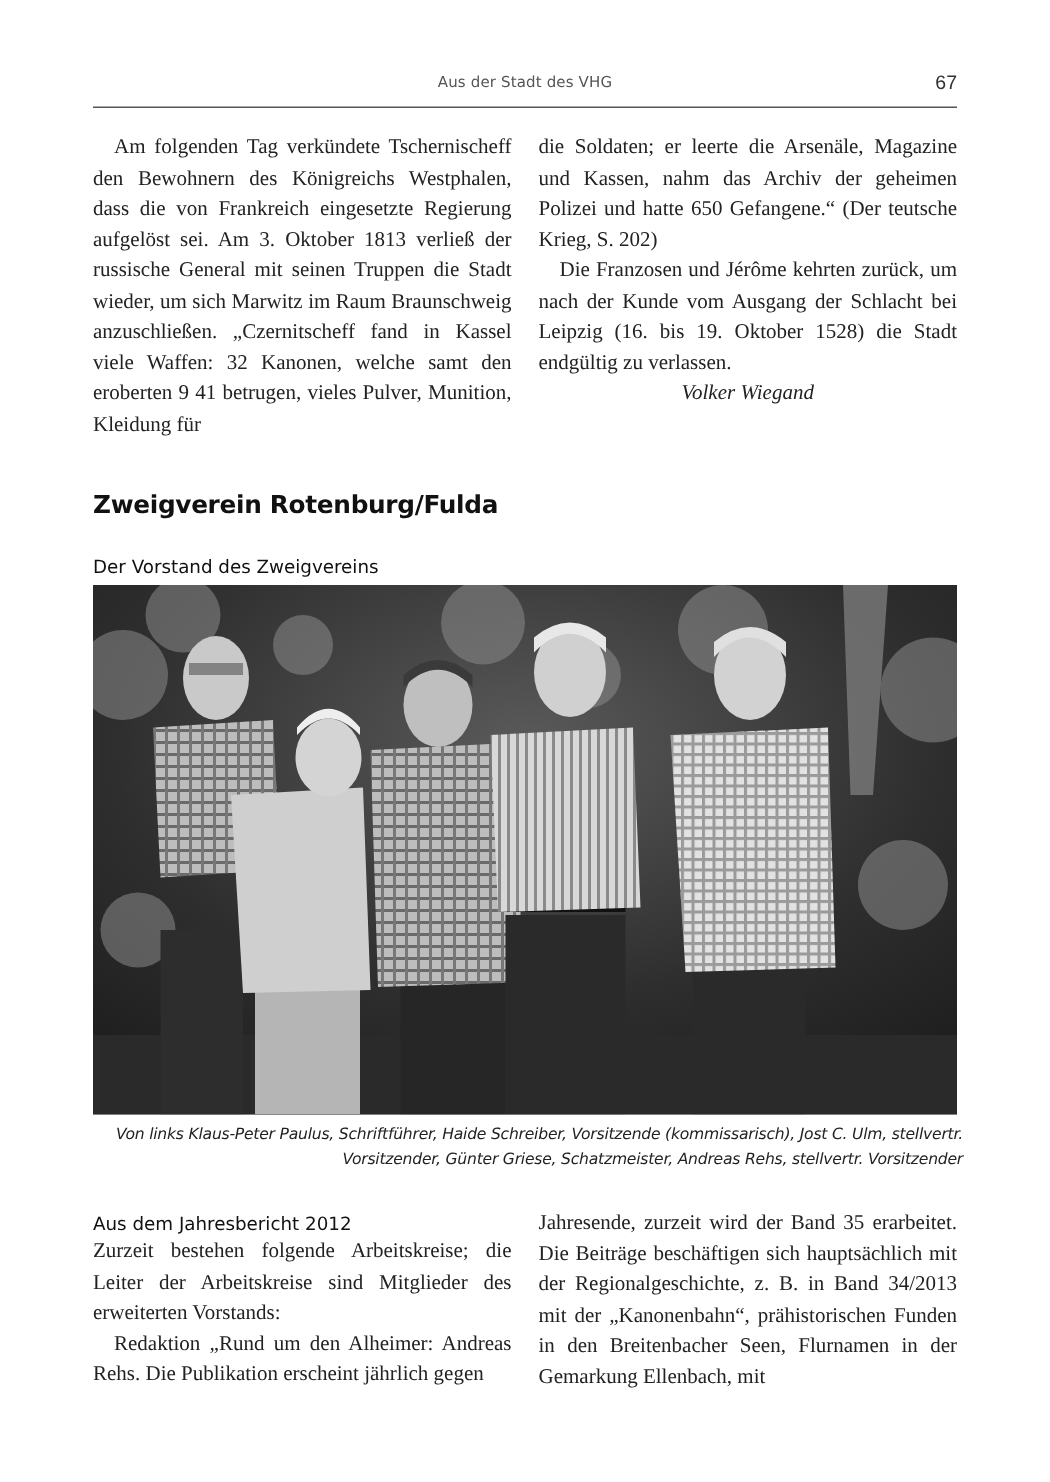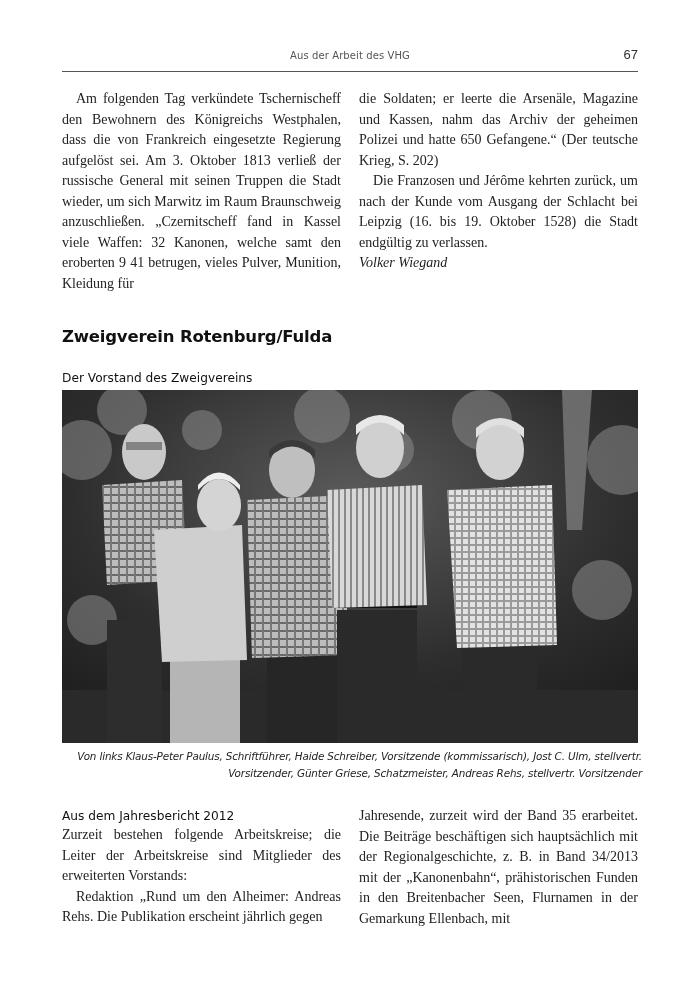--- a/index.html
+++ b/index.html
@@ -6,35 +6,35 @@
   body { width:700px; height:988px; position:relative; overflow:hidden; color:#222; }
   .header { position:absolute; left:62px; top:47px; width:576px; height:24px; border-bottom:1px solid #555; }
   .running-title { position:absolute; left:0; right:0; top:3px; text-align:center;
     font-family:"DejaVu Sans", sans-serif; font-size:10px; color:#555; letter-spacing:0.1px; }
   .page-number { position:absolute; right:0; top:0; font-family:Liberation Sans, sans-serif; font-size:13px; color:#333; }
 
   .col { position:absolute; width:279px; font-family:"Liberation Serif", serif; font-size:14px;
     line-height:20.5px; color:#222; text-align:justify; }
   .col p { margin:0; }
   .indent { text-indent:14px; }
-  .sig { text-align:left; font-style:italic; }
+  .sig { text-align:center; font-style:italic; }
 
   .section-title { position:absolute; left:62px; top:327px; font-family:"DejaVu Sans", sans-serif;
     font-size:16.5px; font-weight:bold; color:#111; letter-spacing:-0.2px; }
   .subhead { position:absolute; font-family:"DejaVu Sans", sans-serif; font-size:12.2px; color:#111; }
 
   .photo { position:absolute; left:62px; top:390px; width:576px; height:353px; overflow:hidden; background:#3a3a3a; }
   .caption { position:absolute; left:62px; top:748px; width:580px; font-family:"DejaVu Sans", sans-serif;
     font-style:italic; font-size:10.4px; line-height:17px; color:#222; letter-spacing:-0.15px;text-align:right; }
 </style>
 </head>
 <body>
 
 <div class="header">
-  <div class="running-title">Aus der Arbeit des VHG</div>
+  <div class="running-title">Aus der Stadt des VHG</div>
   <div class="page-number">67</div>
 </div>
 
 <div class="col" style="left:62px; top:89px;">
   <p class="indent">Am folgenden Tag verkündete Tschernischeff den Bewohnern des Königreichs Westphalen, dass die von Frankreich eingesetzte Regierung aufgelöst sei. Am 3. Oktober 1813 verließ der russische General mit seinen Truppen die Stadt wieder, um sich Marwitz im Raum Braunschweig anzuschließen. „Czernitscheff fand in Kassel viele Waffen: 32 Kanonen, welche samt den eroberten 9 41 betrugen, vieles Pulver, Munition, Kleidung für</p>
 </div>
 
 <div class="col" style="left:359px; top:89px;">
   <p>die Soldaten; er leerte die Arsenäle, Magazine und Kassen, nahm das Archiv der geheimen Polizei und hatte 650 Gefangene.“ (Der teutsche Krieg, S. 202)</p>
   <p class="indent">Die Franzosen und Jérôme kehrten zurück, um nach der Kunde vom Ausgang der Schlacht bei Leipzig (16. bis 19. Oktober 1528) die Stadt endgültig zu verlassen.</p>

